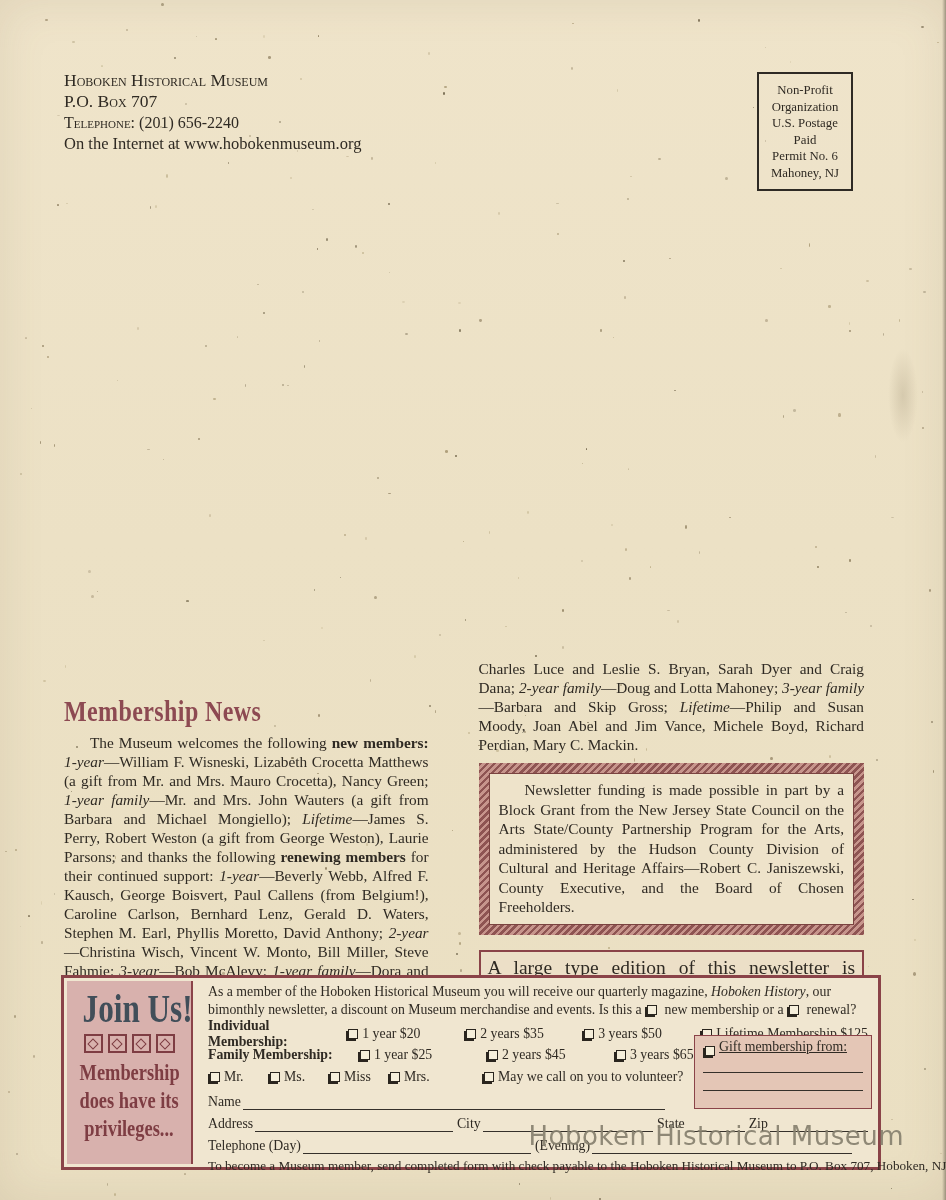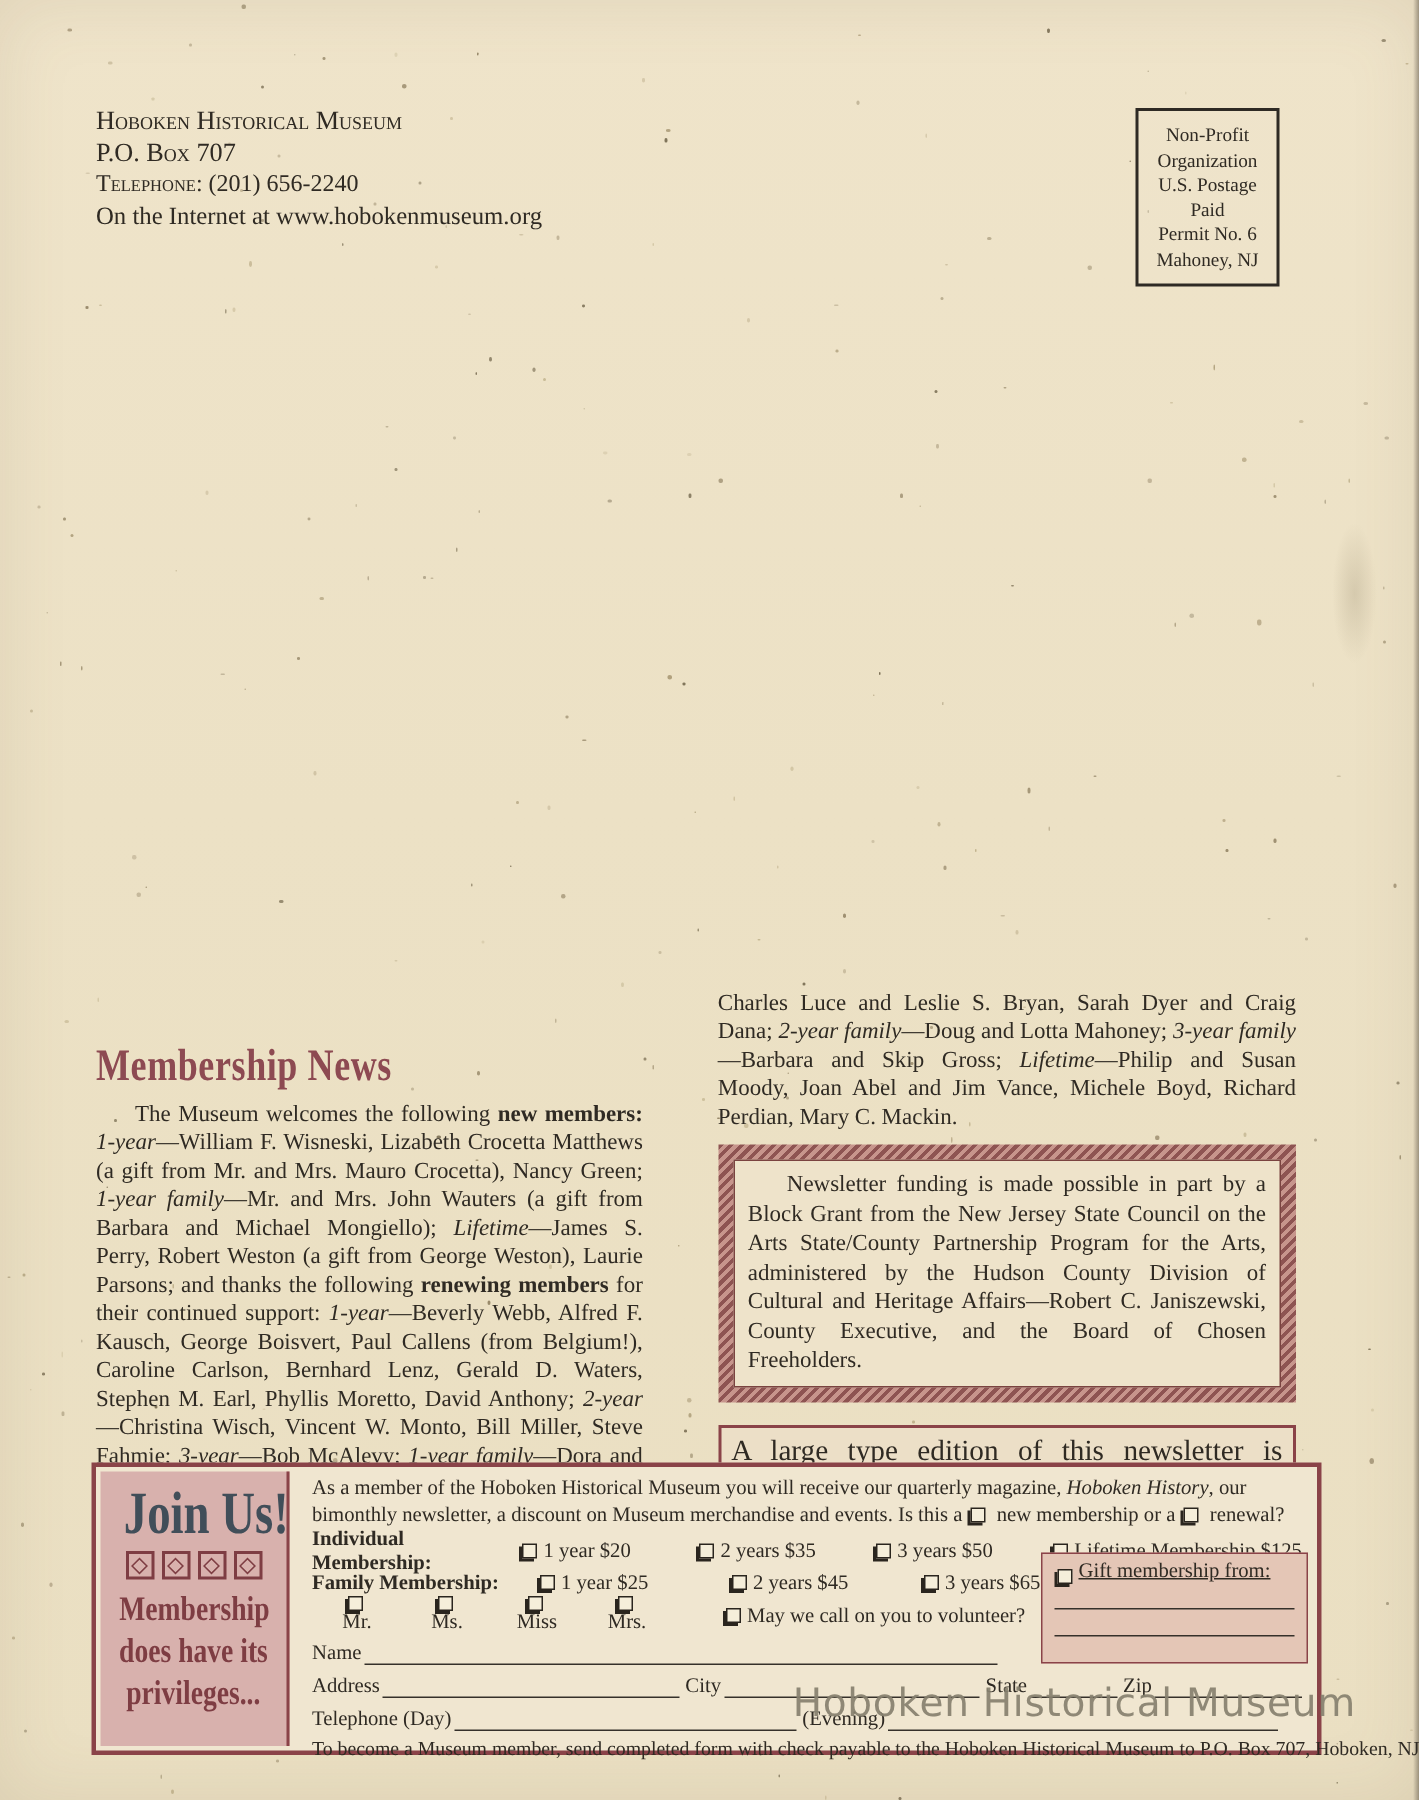--- a/index.html
+++ b/index.html
@@ -66,21 +66,21 @@
 
   .formbody{position:absolute;left:131px;top:0;right:0;bottom:0;padding:5px 10px 4px 13px;font-size:13.8px;}
   .intro{line-height:17.5px;margin-bottom:5px;}
   .cb{display:inline-block;width:10px;height:10px;border:1.6px solid #2a251e;background:#f5eeda;
     box-shadow:-2px 2px 0 #2a251e;margin:0 4px -1px 2px;flex:0 0 auto;}
   .optrow{display:flex;align-items:center;height:21px;}
   .optlabel{font-weight:bold;width:150px;}
   .opt{width:128px;display:flex;align-items:center;}
   .right-slot{margin-left:auto;width:182px;display:flex;align-items:center;}
   .titlesrow{height:23px;}
-  .title-opt{width:60px;flex-direction:column;}
+  .title-opt{width:60px;}
   .volunteer{margin-left:34px;width:auto;}
   .fieldrow{display:flex;align-items:flex-end;height:22px;}
   .flabel{white-space:nowrap;padding-right:2px;}
   .fline{border-bottom:1.3px solid #35302a;height:12px;}
   .l-name{width:422px;flex:0 0 auto;}
   .l-adr{flex:1.45;} .l-city{flex:1.25;} .l-state{width:58px;flex:0 0 auto;} .l-zip{flex:.72;}
   .l-day{width:228px;flex:0 0 auto;} .l-eve{width:260px;flex:0 0 auto;}
   .flabel.gap{padding-left:4px;}
   .giftbox{position:absolute;right:6px;top:57px;width:178px;height:74px;background:var(--gift_pink);
     border:1.5px solid var(--maroon);padding:3px 8px 0;}

